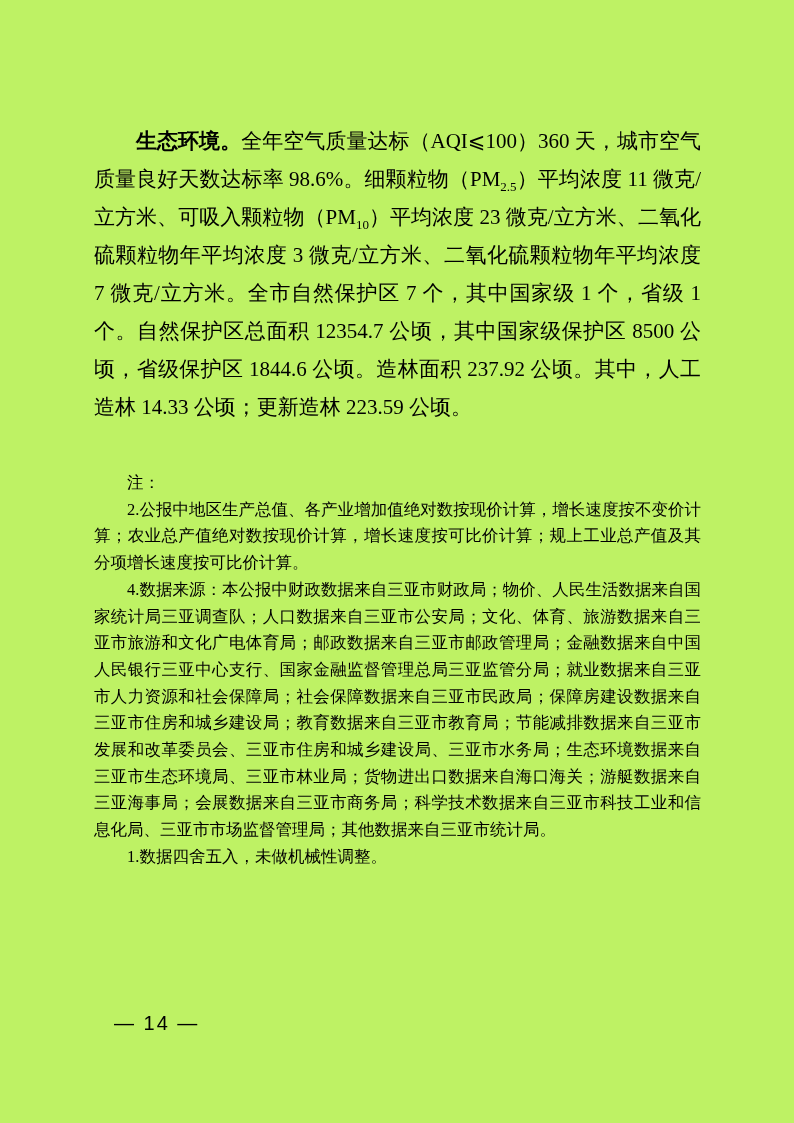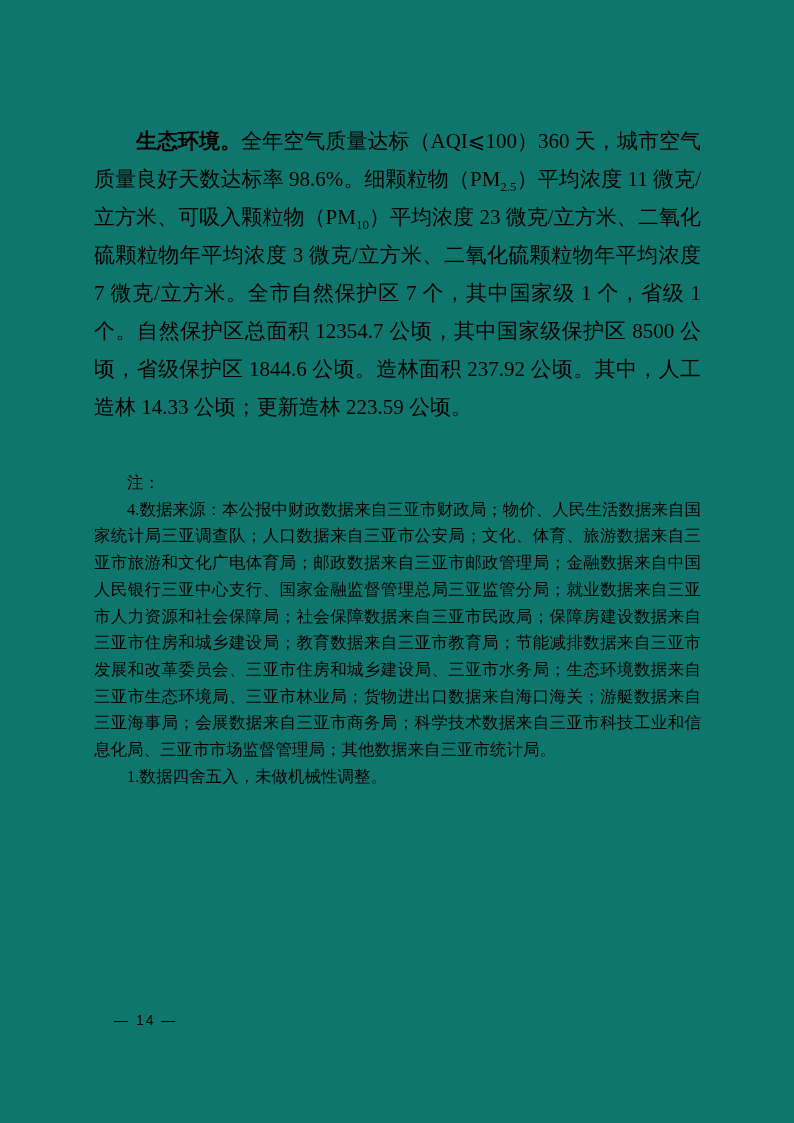--- a/index.html
+++ b/index.html
@@ -1,21 +1,21 @@
 <!DOCTYPE html>
 <html><head>
 <meta charset="utf-8">
 <style>
   * { margin: 0; padding: 0; box-sizing: border-box; }
   html, body { background: #ffffff; }
   .page {
     position: relative;
     width: 794px;
     height: 1123px;
-    background: #0f766e;
+    background: #bef264;
     font-family: "Liberation Serif", "DejaVu Serif", serif;
     color: #000000;
     overflow: hidden;
   }
   .content {
     position: absolute;
     left: 94px;
     top: 122px;
     width: 607px;
   }
@@ -42,35 +42,36 @@
   }
   .notes p {
     text-indent: 2em;
     text-align: justify;
   }
   .page-footer {
     position: absolute;
     left: 114px;
     top: 1012px;
     font-family: "Liberation Sans", "DejaVu Sans", sans-serif;
-    font-size: 14px;
+    font-size: 20px;
     letter-spacing: 2px;
     color: #000000;
   }
 </style>
 </head>
 <body>
 
 <div class="page">
   <div class="content">
 
     <p class="main-para"><span class="lead">生态环境。</span><span>全年空气质量达标（AQI⩽100）360 天，城市空气质量良好天数达标率 98.6%。细颗粒物（PM</span><sub>2.5</sub><span>）平均浓度 11 微克/立方米、可吸入颗粒物（PM</span><sub>10</sub><span>）平均浓度 23 微克/立方米、二氧化硫颗粒物年平均浓度 3 微克/立方米、二氧化硫颗粒物年平均浓度 7 微克/立方米。全市自然保护区 7 个，其中国家级 1 个，省级 1 个。自然保护区总面积 12354.7 公顷，其中国家级保护区 8500 公顷，省级保护区 1844.6 公顷。造林面积 237.92 公顷。其中，人工造林 14.33 公顷；更新造林 223.59 公顷。</span></p>
 
     <div class="notes">
       <p>注：</p>
+      <p>2.公报中地区生产总值、各产业增加值绝对数按现价计算，增长速度按不变价计算；农业总产值绝对数按现价计算，增长速度按可比价计算；规上工业总产值及其分项增长速度按可比价计算。</p>
       <p>4.数据来源：本公报中财政数据来自三亚市财政局；物价、人民生活数据来自国家统计局三亚调查队；人口数据来自三亚市公安局；文化、体育、旅游数据来自三亚市旅游和文化广电体育局；邮政数据来自三亚市邮政管理局；金融数据来自中国人民银行三亚中心支行、国家金融监督管理总局三亚监管分局；就业数据来自三亚市人力资源和社会保障局；社会保障数据来自三亚市民政局；保障房建设数据来自三亚市住房和城乡建设局；教育数据来自三亚市教育局；节能减排数据来自三亚市发展和改革委员会、三亚市住房和城乡建设局、三亚市水务局；生态环境数据来自三亚市生态环境局、三亚市林业局；货物进出口数据来自海口海关；游艇数据来自三亚海事局；会展数据来自三亚市商务局；科学技术数据来自三亚市科技工业和信息化局、三亚市市场监督管理局；其他数据来自三亚市统计局。</p>
       <p>1.数据四舍五入，未做机械性调整。</p>
     </div>
 
   </div>
 
   <div class="page-footer">— 14 —</div>
 </div>
 
 </body></html>

